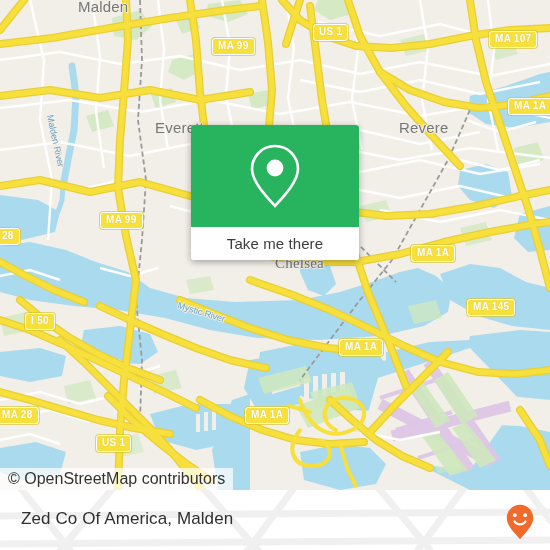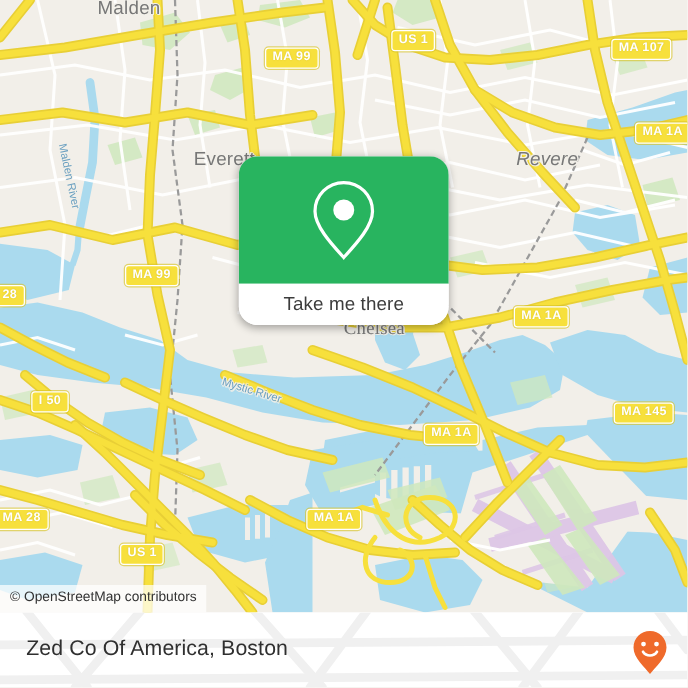--- a/index.html
+++ b/index.html
@@ -42,30 +42,30 @@
     white-space:nowrap;
     box-shadow:0 0 0 1px rgba(215,195,40,.65);
     pointer-events:none;
     text-shadow:0 0 1px rgba(140,120,10,.35);
   }
 
   
   .attrib{
     position:absolute;left:0;bottom:0;
     background:rgba(255,255,255,.72);
-    font-size:11px;color:#333;
+    font-size:16px;color:#333;
     padding:3px 8px 4px 8px;
     line-height:15px;
     white-space:nowrap;
   }
 
   
   .card{
     position:absolute;left:191px;top:125px;width:168px;height:135px;
-    border-radius:15px;overflow:hidden;
+    border-radius:3px;overflow:hidden;
     box-shadow:0 2px 7px rgba(0,0,0,.33);
     background:#ffffff;
   }
   .card-top{
     height:102px;background:#28b45f;
     display:flex;align-items:center;justify-content:center;
   }
   .card-bottom{
     height:33px;background:#ffffff;
     display:flex;align-items:center;justify-content:center;
@@ -312,35 +312,35 @@
           <path d="M300 400 C 310 430, 330 440, 352 430 C 372 420, 366 398, 344 398 C 322 398, 318 422, 336 430"></path>
           <path d="M300 430 C 286 448, 292 466, 312 466 C 332 466, 336 448, 320 440"></path>
           <path d="M340 444 L348 470 L356 486"></path>
           <path d="M268 414 L290 406 L310 412"></path>
         </g>
       </g>
     </svg>
 
     <div class="maplabel city" style="left:78px;top:-2px;">Malden</div>
     <div class="maplabel city" style="left:155px;top:119px;">Everett</div>
-    <div class="maplabel city" style="left:413px;top:119px;font-style:italic;">Revere</div>
+    <div class="maplabel city" style="left:399px;top:119px;">Revere</div>
     <div class="maplabel city" style="left:275px;top:255px;font-family:Liberation Serif, serif;">Chelsea</div>
 
     <div class="maplabel river" style="left:50px;top:110px;transform:rotate(78deg);transform-origin:left center;">Malden River</div>
     <div class="maplabel river" style="left:178px;top:300px;transform:rotate(17deg);transform-origin:left center;">Mystic River</div>
 
     <div class="shield" style="left:212px;top:38px;">MA 99</div>
     <div class="shield" style="left:313px;top:24px;">US 1</div>
     <div class="shield" style="left:447px;top:31px;margin-left:42px;">MA 107</div>
     <div class="shield" style="left:508px;top:98px;">MA 1A</div>
     <div class="shield" style="left:100px;top:212px;">MA 99</div>
     <div class="shield" style="left:-4px;top:228px;">28</div>
     <div class="shield" style="left:411px;top:245px;">MA 1A</div>
     <div class="shield" style="left:25px;top:313px;">I 50</div>
-    <div class="shield" style="left:467px;top:322px;margin-left:24px;">MA 145</div>
+    <div class="shield" style="left:467px;top:299px;">MA 145</div>
     <div class="shield" style="left:339px;top:339px;">MA 1A</div>
     <div class="shield" style="left:-4px;top:407px;">MA 28</div>
     <div class="shield" style="left:96px;top:435px;">US 1</div>
     <div class="shield" style="left:245px;top:407px;">MA 1A</div>
 
     <div class="attrib">© OpenStreetMap contributors</div>
   </div>
 
   <div class="card">
     <div class="card-top">
@@ -362,21 +362,21 @@
         <path d="M120 -10 L60 60"></path>
         <path d="M196 -10 L258 60"></path>
         <path d="M300 -10 L248 60"></path>
         <path d="M372 -10 L430 60"></path>
         <path d="M470 -10 L418 60"></path>
         <path d="M520 -10 L550 30"></path>
         <path d="M-10 26 L550 22"></path>
         <path d="M-10 54 L550 50"></path>
       </g>
     </svg>
-    <div class="footer-title">Zed Co Of America, Boston</div>
+    <div class="footer-title">Zed Co Of America, Malden</div>
     <div class="brand">
       <svg width="28" height="36" viewBox="0 0 28 36">
         <path d="M14 0.8 C 6.6 0.8, 0.8 6.6, 0.8 14 C 0.8 22.5, 10 30, 14 35.2 C 18 30, 27.2 22.5, 27.2 14 C 27.2 6.6, 21.4 0.8, 14 0.8 Z" fill="#ef6a2b"></path>
         <circle cx="8.8" cy="11.2" r="1.9" fill="#ffffff"></circle>
         <circle cx="19.2" cy="11.2" r="1.9" fill="#ffffff"></circle>
         <path d="M8.4 17.4 C 11 21.4, 17 21.4, 19.6 17.4" stroke="#ffffff" stroke-width="2.1" fill="none" stroke-linecap="round"></path>
       </svg>
     </div>
   </div>
 

